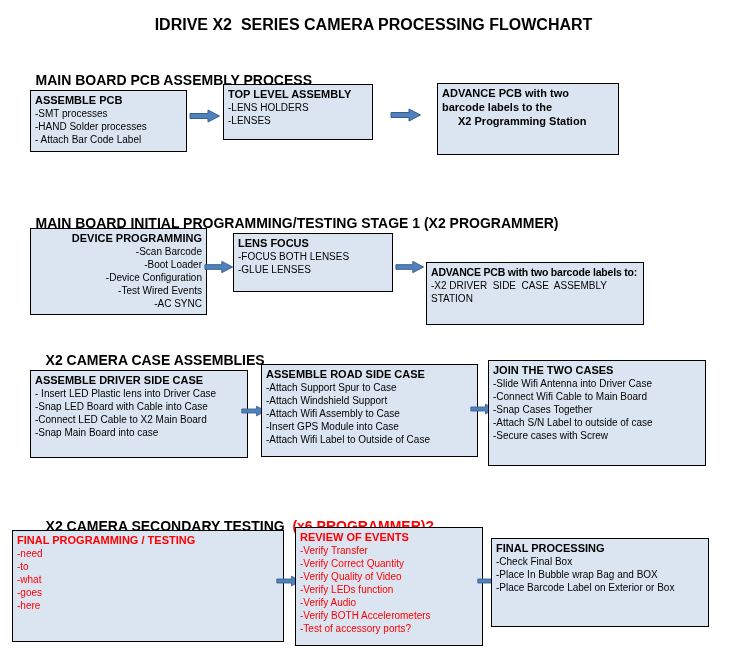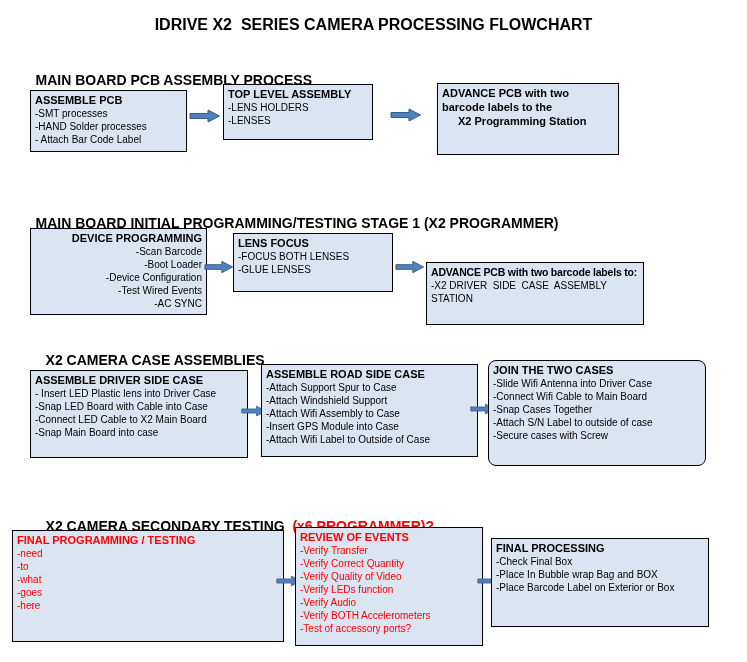--- a/index.html
+++ b/index.html
@@ -147,21 +147,21 @@
         <div class="box-item">-Attach Wifi Assembly to Case</div>
         <div class="box-item">-Insert GPS Module into Case</div>
         <div class="box-item">-Attach Wifi Label to Outside of Case</div>
       </div>
   </div>
 
   <svg class="arrow" style="left:470px;top:402px;" width="26" height="14" viewBox="0 0 32 14">
     <polygon points="1,4.5 19,4.5 19,1 30.5,7 19,13 19,9.5 1,9.5"></polygon>
   </svg>
 
-  <div class="box" style="left:488px;top:360px;width:218px;height:106px;border-radius:8px;">
+  <div class="box" style="left:488px;top:360px;width:218px;height:106px;">
     <div class="box-title">JOIN THE TWO CASES</div>
     <div class="box-items">
         <div class="box-item">-Slide Wifi Antenna into Driver Case</div>
         <div class="box-item">-Connect Wifi Cable to Main Board</div>
         <div class="box-item">-Snap Cases Together</div>
         <div class="box-item">-Attach S/N Label to outside of case</div>
         <div class="box-item">-Secure cases with Screw</div>
       </div>
   </div>
 

